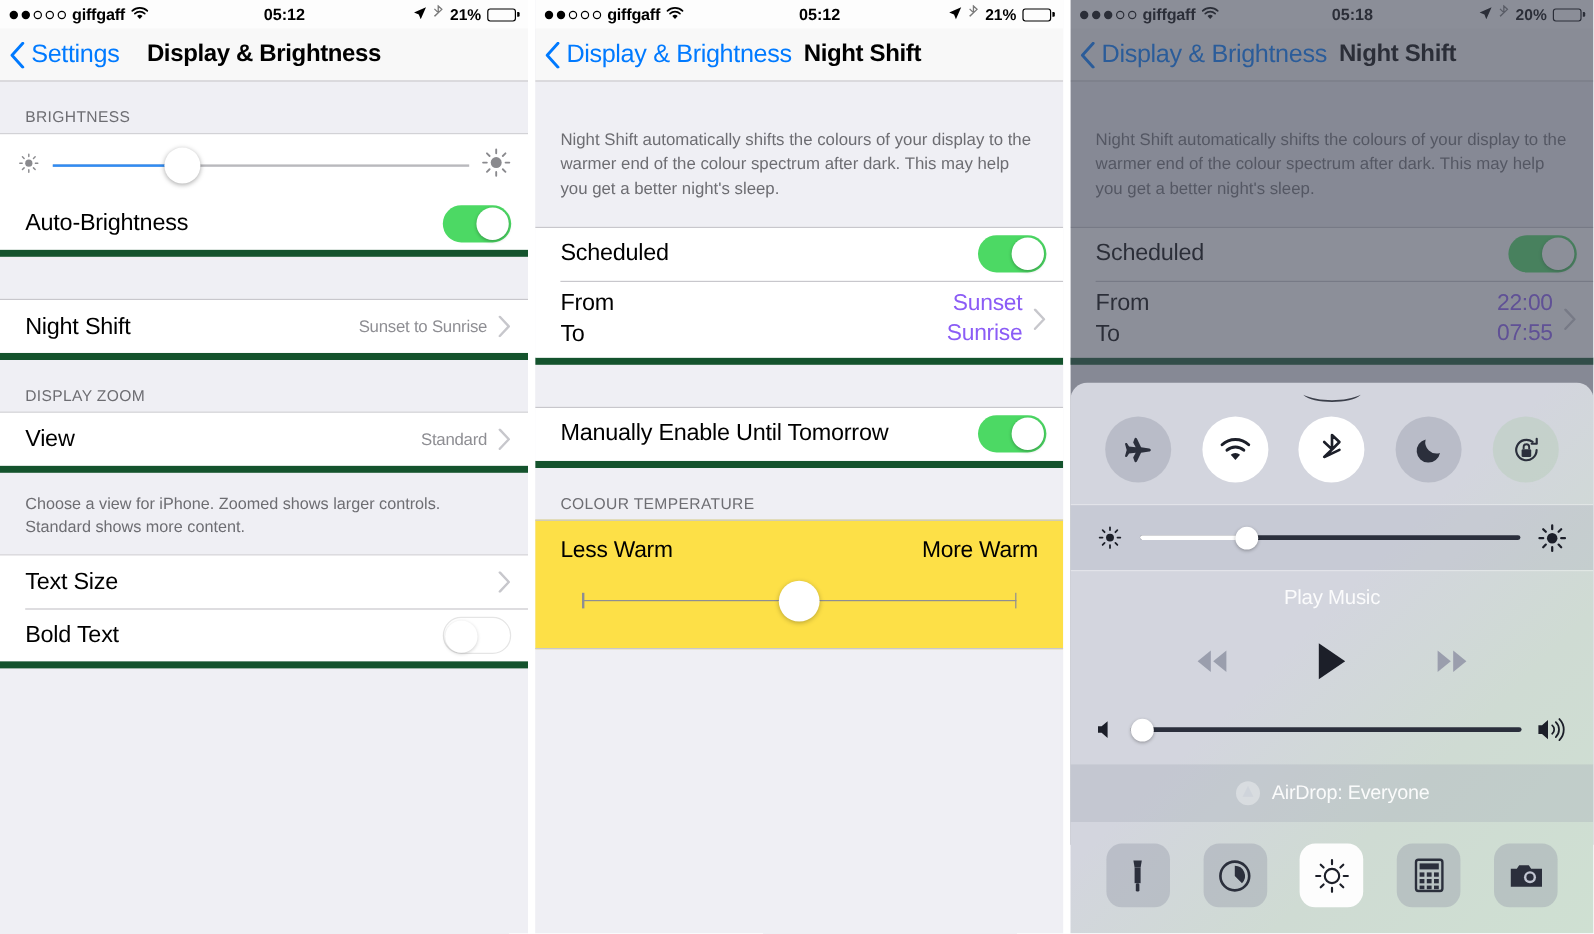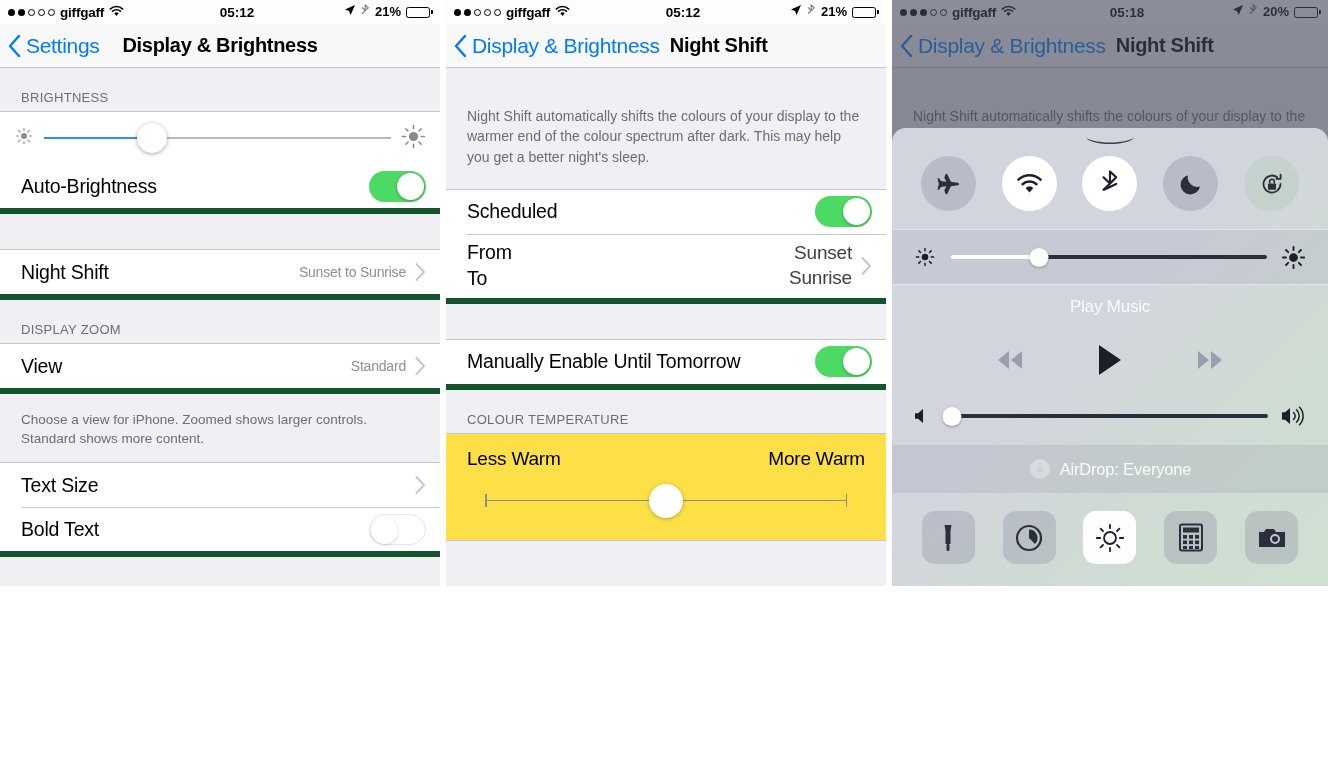--- a/index.html
+++ b/index.html
@@ -5,40 +5,40 @@
   * { box-sizing: border-box; margin: 0; padding: 0; }
   html, body {
     width: 1328px; height: 778px;
     background: #ffffff;
     font-family: "Liberation Sans", sans-serif;
     overflow: hidden;
   }
   .stage { position: relative; width: 1328px; height: 778px; display: flex; }
 
   
-  .panel { position: relative; height: 586px; overflow: hidden; background: #efeff4; }
+  .panel { position: relative; height: 778px; overflow: hidden; background: #efeff4; }
   .p1 { width: 440px; }
   .gap { width: 6px; background: #ffffff; height: 778px; }
   .p2 { width: 440px; }
   .p3 { width: 436px; }
 
   
   .statusbar {
     height: 24px; background: #fdfdfd; position: relative;
     display: flex; align-items: center; font-size: 14px; font-weight: bold; color: #000;
   }
   .sb-left { position: absolute; left: 8px; display: flex; align-items: center; gap: 5px; }
   .dots { display: flex; gap: 3px; align-items: center; }
   .dot { width: 7px; height: 7px; border-radius: 50%; }
   .dot.on { background: #000; }
   .dot.off { background: transparent; border: 1.3px solid #000; width: 7px; height: 7px; }
   .carrier { font-size: 13.5px; font-weight: bold; letter-spacing: -0.2px; }
   .wifi-ic { width: 15px; height: 12px; }
   .sb-center { position: absolute; left: 0; right: 4px; text-align: center; font-size: 13.5px; font-weight: bold; margin-left: 38px; }
-  .sb-right { position: absolute; right: 7px; display: flex; gap: 5px; font-size: 13px; font-weight: bold; }
+  .sb-right { position: absolute; right: 7px; display: flex; align-items: center; gap: 5px; font-size: 13px; font-weight: bold; }
   .loc-ic { width: 12px; height: 12px; }
   .bt-ic { width: 9px; height: 13px; }
   .batt { display: flex; align-items: center; }
   .batt-body { width: 24px; height: 11px; border: 1.3px solid #000; border-radius: 2.5px; padding: 1.3px; }
   .batt-fill { height: 100%; background: #000; border-radius: 1px; }
   .batt-cap { width: 2px; height: 4.5px; background: #000; border-radius: 0 1px 1px 0; margin-left: 1px; }
 
   
   .navbar {
     height: 44px; background: #f8f8f8; display: flex; align-items: center;
@@ -91,21 +91,21 @@
     box-shadow: 0 1px 4px rgba(0,0,0,.35); transform: translateX(-50%);
   }
 
   
   .desc { font-size: 14px; color: #6d6d72; line-height: 1.45; padding: 38px 21px 22px 21px; }
 
   
   .cell-dual { min-height: 64px; align-items: center; }
   .dual-left { display: flex; flex-direction: column; gap: 3px; }
   .dual-right { display: flex; flex-direction: column; gap: 3px; align-items: flex-end; }
-  .dual-val { font-size: 19px; color: #404040; letter-spacing: -0.2px; }
+  .dual-val { font-size: 19px; color: #8b5cf6; letter-spacing: -0.2px; }
 
   
   .ct-box { background: #fde047; border-top: 1px solid #c8c7cc; border-bottom: 1px solid #c8c7cc; padding: 14px 21px 22px 21px; }
   .ct-labels { display: flex; justify-content: space-between; font-size: 19px; color: #000; letter-spacing: -0.2px; }
   .ct-slider { position: relative; height: 34px; margin-top: 14px; }
   .ct-track { position: absolute; top: 16px; left: 18px; right: 18px; height: 1.5px; background: #8e8e93; }
   .ct-tick { position: absolute; top: 10px; width: 1.5px; height: 13px; background: #8e8e93; }
   .ct-thumb {
     position: absolute; top: 0; width: 34px; height: 34px; border-radius: 50%;
     background: #fff; box-shadow: 0 1px 4px rgba(0,0,0,.28); transform: translateX(-50%);

